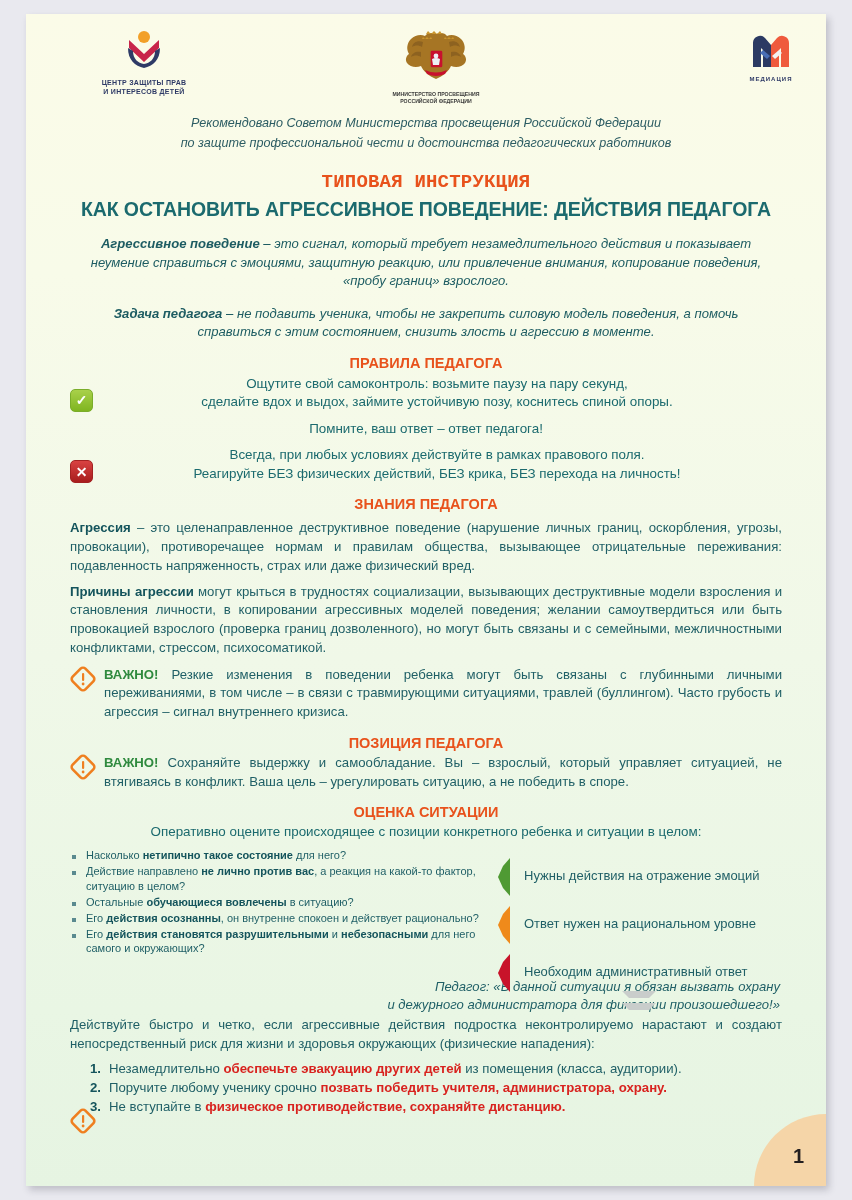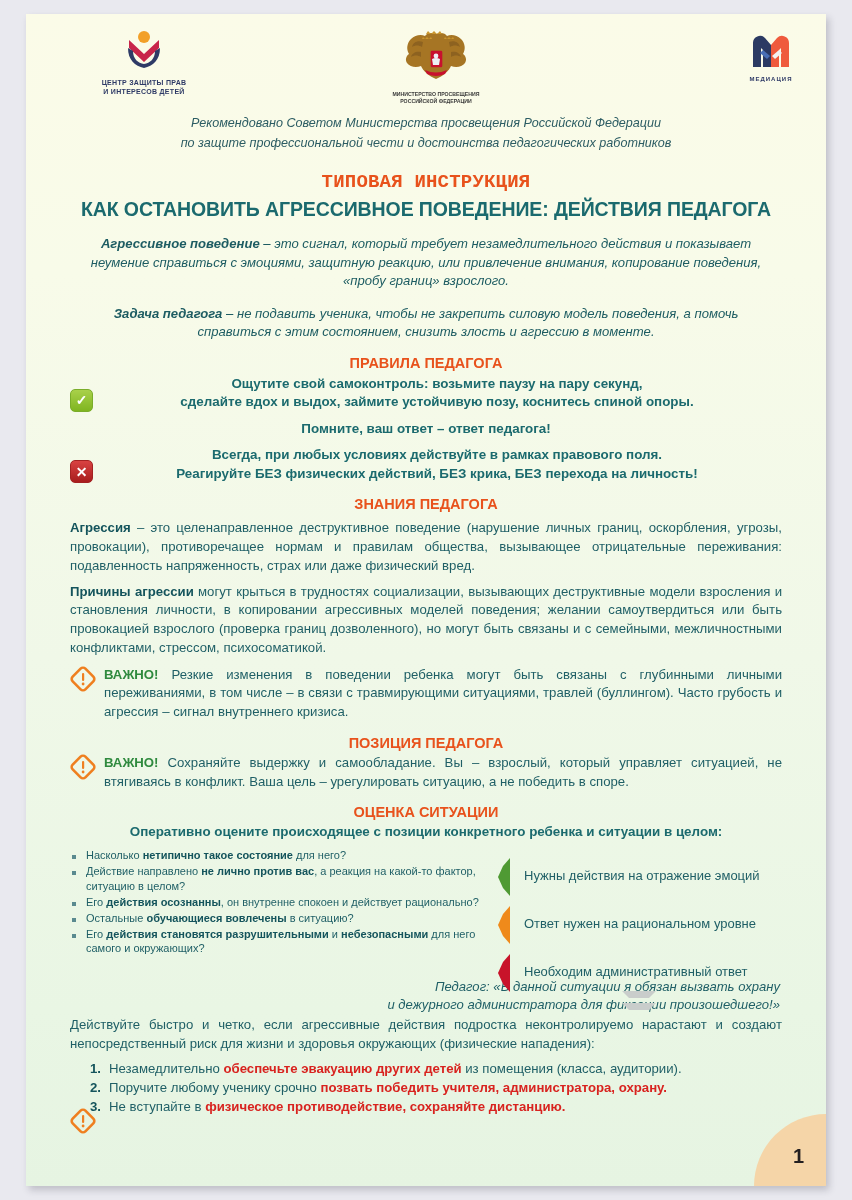--- a/index.html
+++ b/index.html
@@ -124,21 +124,21 @@
     font-size: 13.1px;
     color: #1d5c62;
     line-height: 1.42;
     margin: 14px 52px 0 52px;
   }
   .intro b { font-weight: bold; text-align: center; }
 
   .ctext {
     text-align: center;
     font-size: 13.4px;
-    font-weight: bold;
+    font-weight: normal;
     color: #1b6a6e;
     line-height: 1.38;
   }
 
   .jtext {
     text-align: justify;
     font-size: 13.2px;
     color: #1f5f66;
     line-height: 1.42;
     margin: 7px 44px 0 44px;
@@ -402,22 +402,22 @@
     </div>
   </div>
 
   <div class="section-head">ОЦЕНКА СИТУАЦИИ</div>
   <div class="ctext">Оперативно оцените происходящее с позиции конкретного ребенка и ситуации в целом:</div>
 
   <div class="assess-wrap">
     <ul class="assess-list">
       <li><span>Насколько </span><b>нетипично такое состояние</b><span> для него?</span></li>
       <li><span>Действие направлено </span><b>не лично против вас</b><span>, а реакция на какой-то фактор, ситуацию в целом?</span></li>
+      <li><span>Остальные </span><b>обучающиеся вовлечены</b><span> в ситуацию?</span></li>
       <li><span>Его </span><b>действия осознанны</b><span>, он внутренне спокоен и действует рационально?</span></li>
-      <li><span>Остальные </span><b>обучающиеся вовлечены</b><span> в ситуацию?</span></li>
       <li><span>Его </span><b>действия становятся разрушительными</b><span> и </span><b>небезопасными</b><span> для него самого и окружающих?</span></li>
     </ul>
 
     <svg class="ribbon" style="left:428px; top:10px;" viewBox="0 0 17 38">
       <path d="M12 0 L12 38 L5 30 L0 19 L5 8 Z" fill="#4f9a33"></path>
     </svg>
     <div class="ribbon-label" style="left:454px; top:20px;">Нужны действия на отражение эмоций</div>
 
     <svg class="ribbon" style="left:428px; top:58px;" viewBox="0 0 17 38">
       <path d="M12 0 L12 38 L5 30 L0 19 L5 8 Z" fill="#ef8a1b"></path>

